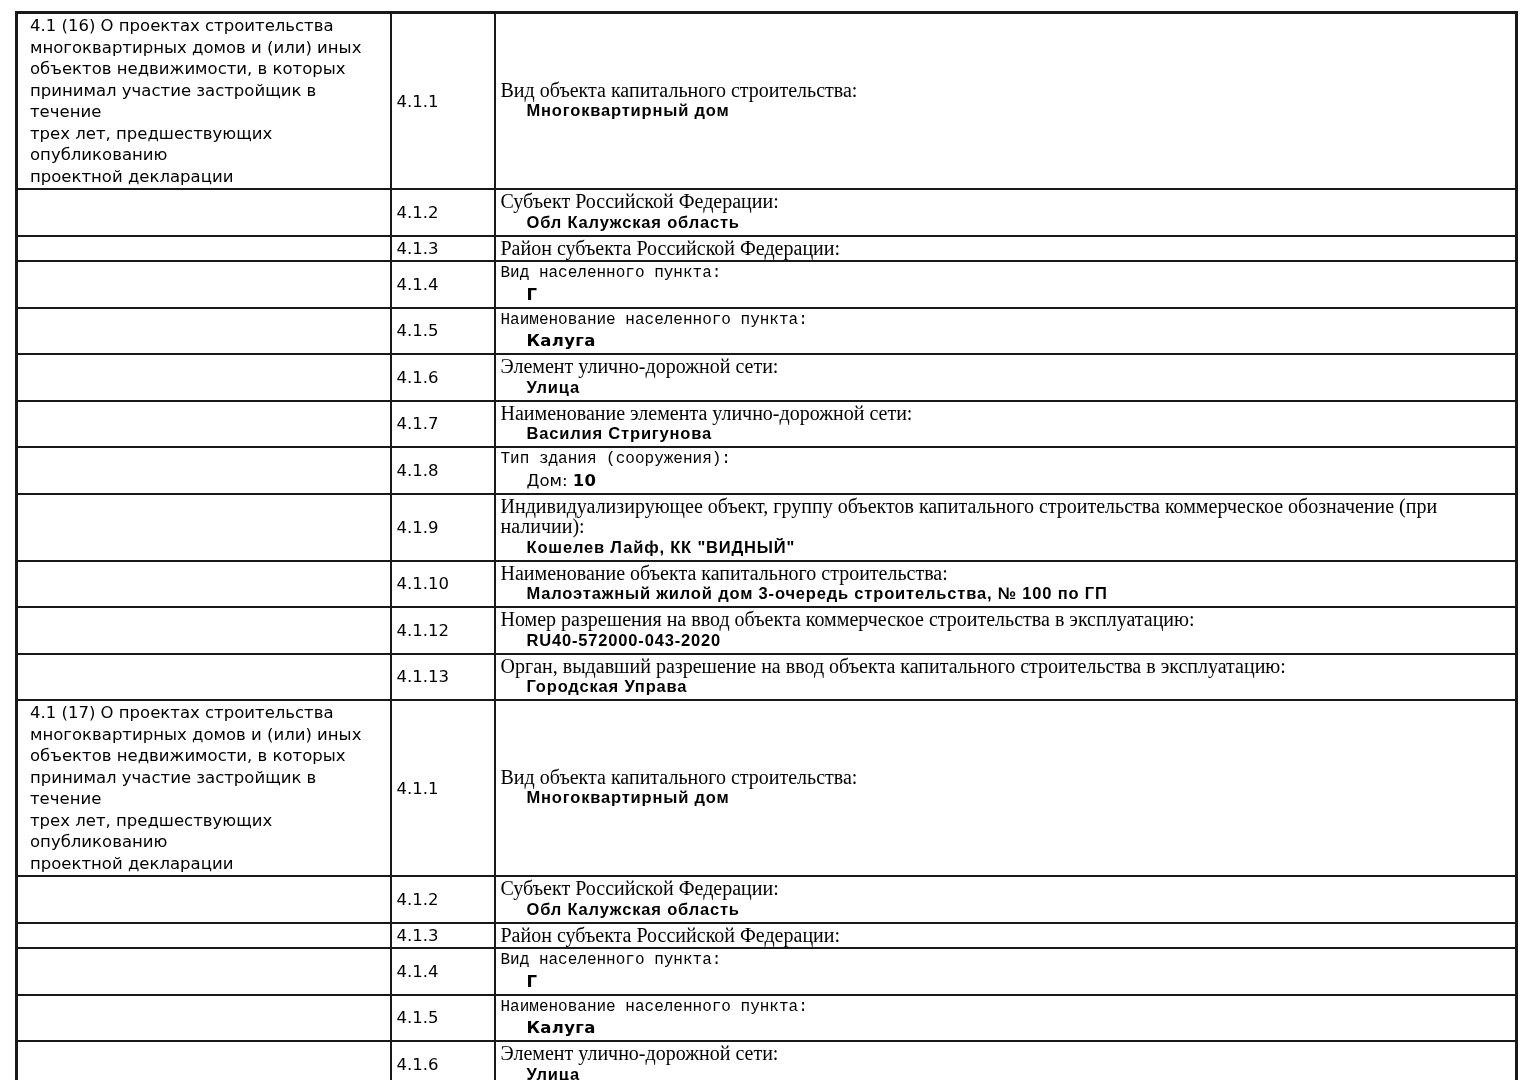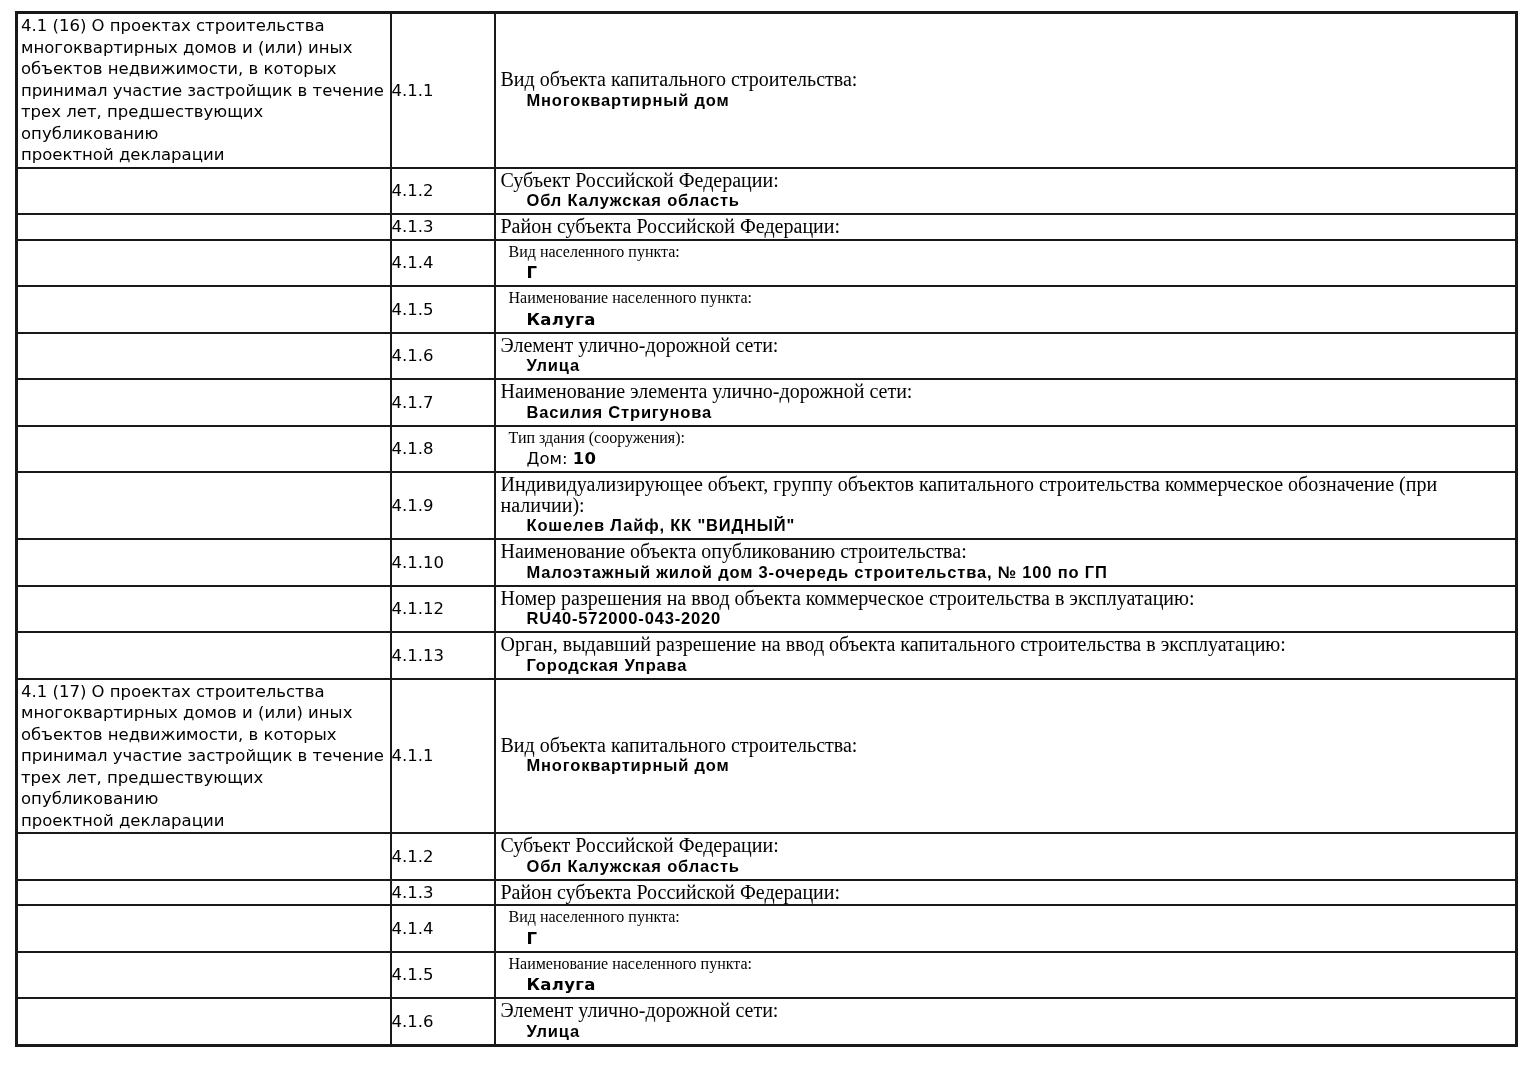--- a/index.html
+++ b/index.html
@@ -34,26 +34,28 @@
   
   td.c1 {
     vertical-align: top;
   }
   .title {
     font-family: "DejaVu Sans", sans-serif;
     font-size: 16.5px;
     line-height: 21.5px;
     padding: 1px 2px 1px 3px;
     white-space: pre-line;
+    margin-left: 9px;
   }
   
   td.c2 {
     vertical-align: middle;
     font-family: "DejaVu Sans", sans-serif;
     font-size: 16.5px;
+    padding-left: 5px;
   }
   
   td.c3 {
     vertical-align: middle;
     padding: 1px 4px 2px 5px;
   }
   .label {
     font-family: Liberation Serif, serif;
     font-size: 20px;
     line-height: 20.5px;
@@ -65,21 +67,21 @@
     line-height: 21px;
     font-weight: 700;
     letter-spacing: 0.05em;
     margin-left: 26px;
   }
   .value .prefix {
     font-weight: 400;
     letter-spacing: normal;
   }
   
-  tr.wide .label  { font-family: Liberation Serif, serif; font-size: 16px; margin-left: 8px; }
+  tr.wide .label  { font-family: Liberation Mono, monospace; font-size: 16px; }
   tr.wide .value  { font-family: "DejaVu Sans", sans-serif; letter-spacing: 0.02em; }
   tr.row   { height: 44px; }
   tr.short { height: 23px; }
 </style>
 </head>
 <body>
 
 <div class="page">
   <table class="decl">
     <colgroup>
@@ -183,21 +185,21 @@
 наличии):</div>
       <div class="value"><b class="val">Кошелев Лайф, КК "ВИДНЫЙ"</b></div>
     </td>
   </tr>
         <tr class="row">
     <td class="c1">
       <div class="title"></div>
     </td>
     <td class="c2">4.1.10</td>
     <td class="c3">
-      <div class="label">Наименование объекта опубликованию строительства:</div>
+      <div class="label">Наименование объекта капитального строительства:</div>
       <div class="value"><b class="val">Малоэтажный жилой дом 3-очередь строительства, № 100 по ГП</b></div>
     </td>
   </tr>
         <tr class="row">
     <td class="c1">
       <div class="title"></div>
     </td>
     <td class="c2">4.1.12</td>
     <td class="c3">
       <div class="label">Номер разрешения на ввод объекта коммерческое строительства в эксплуатацию:</div>

